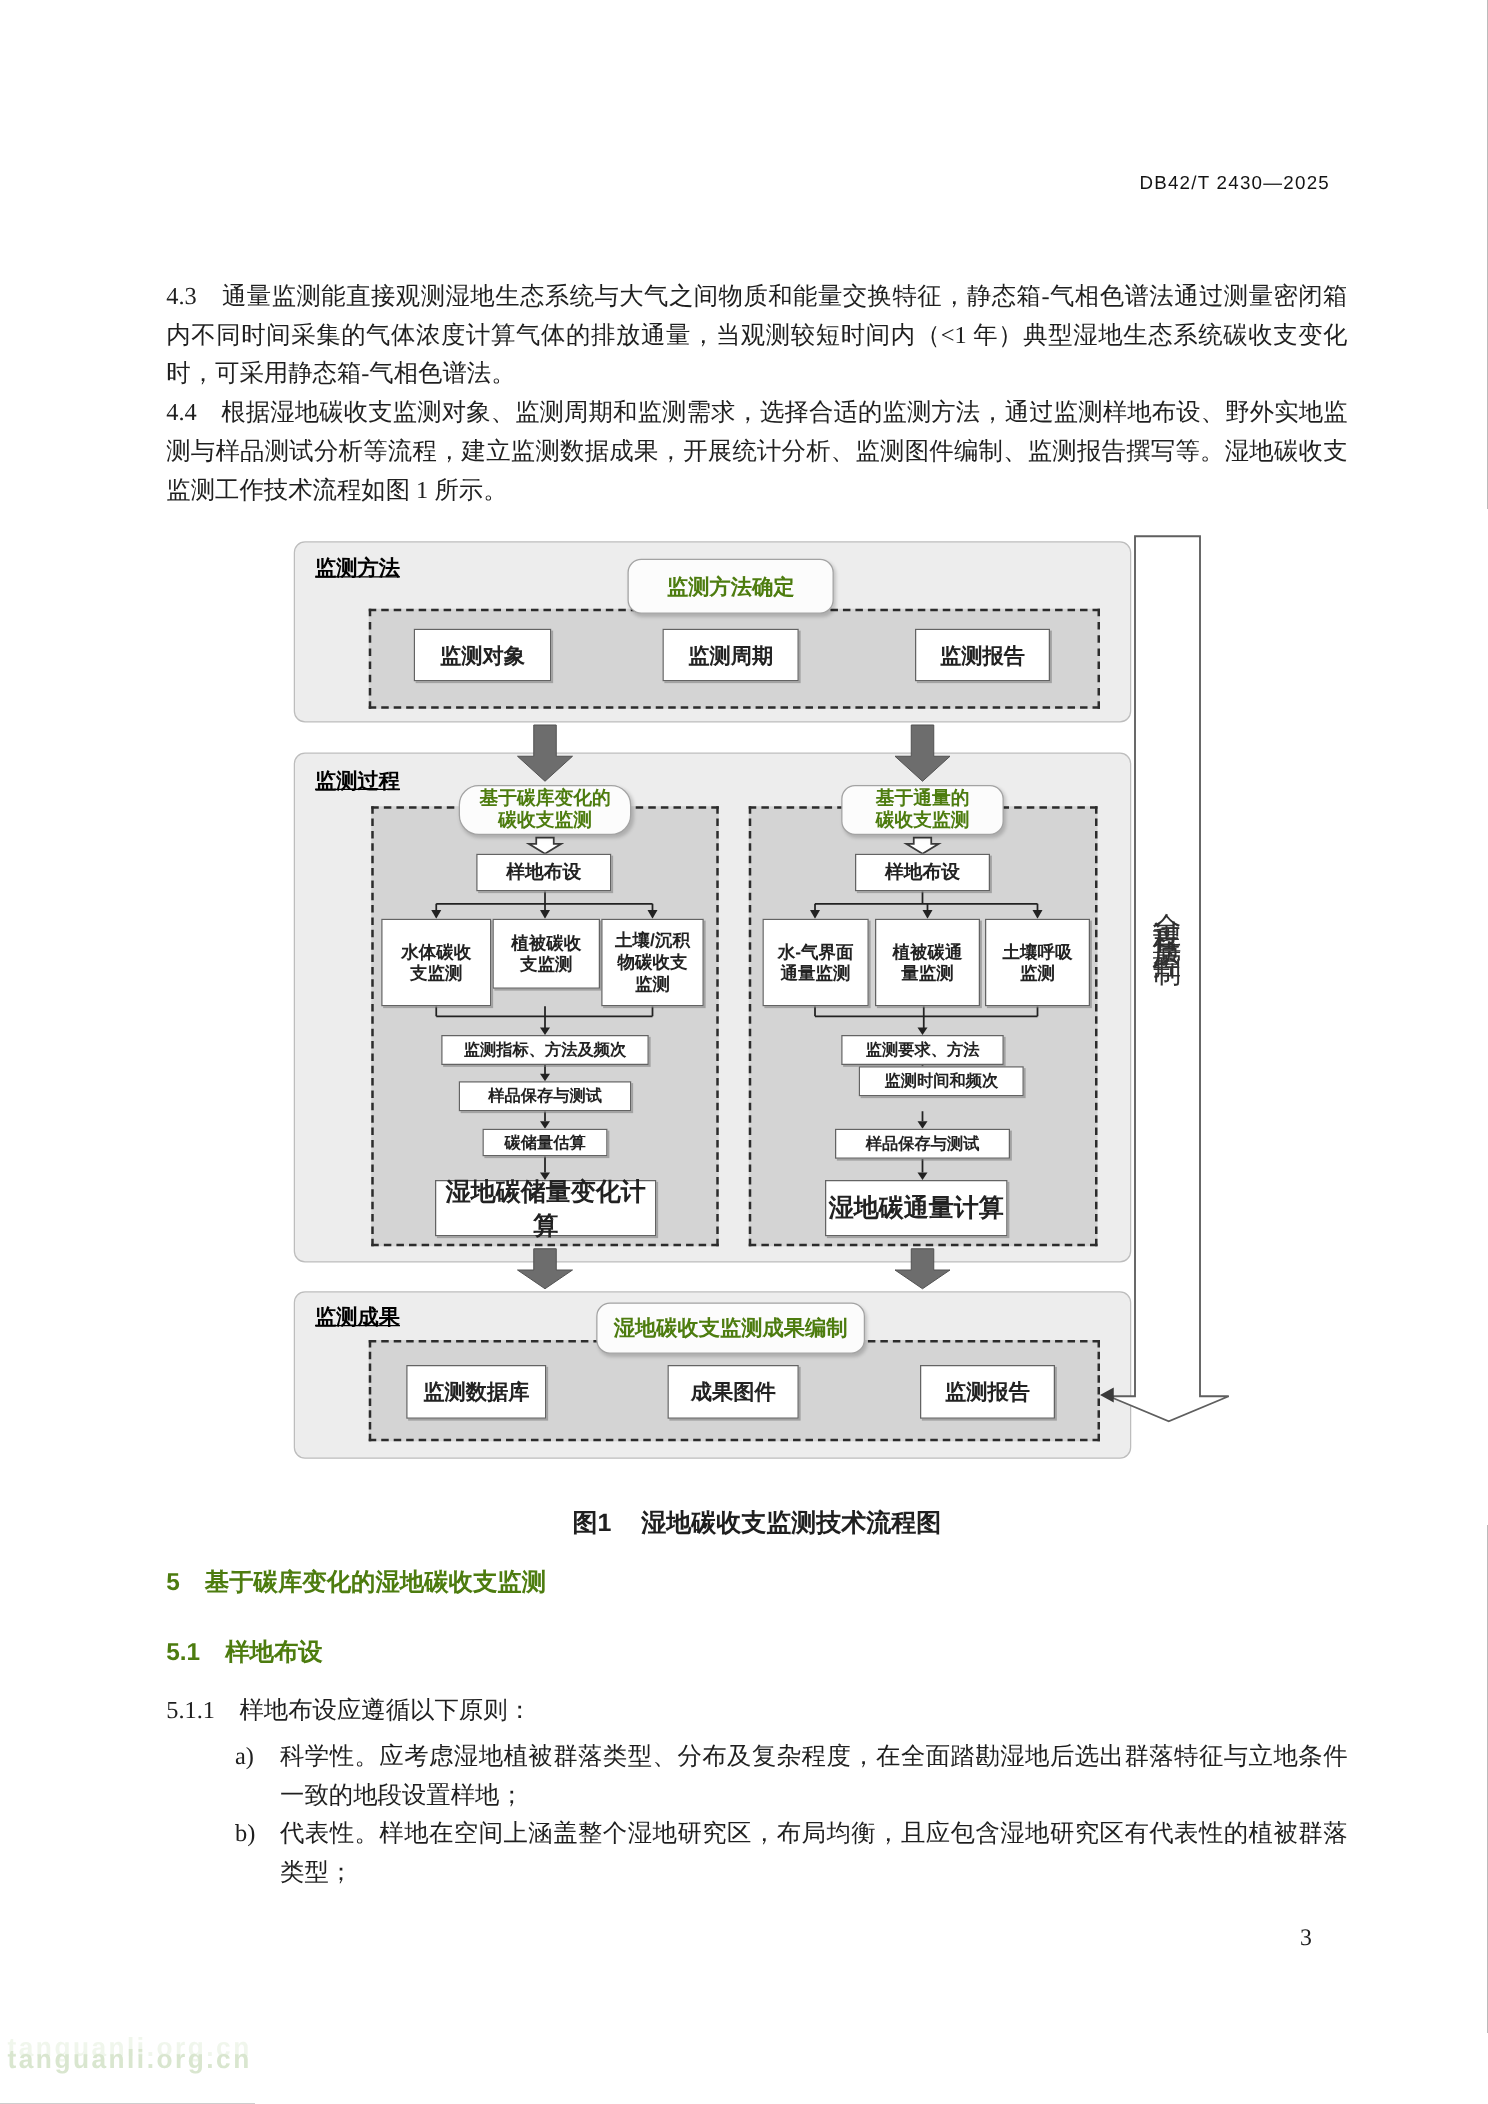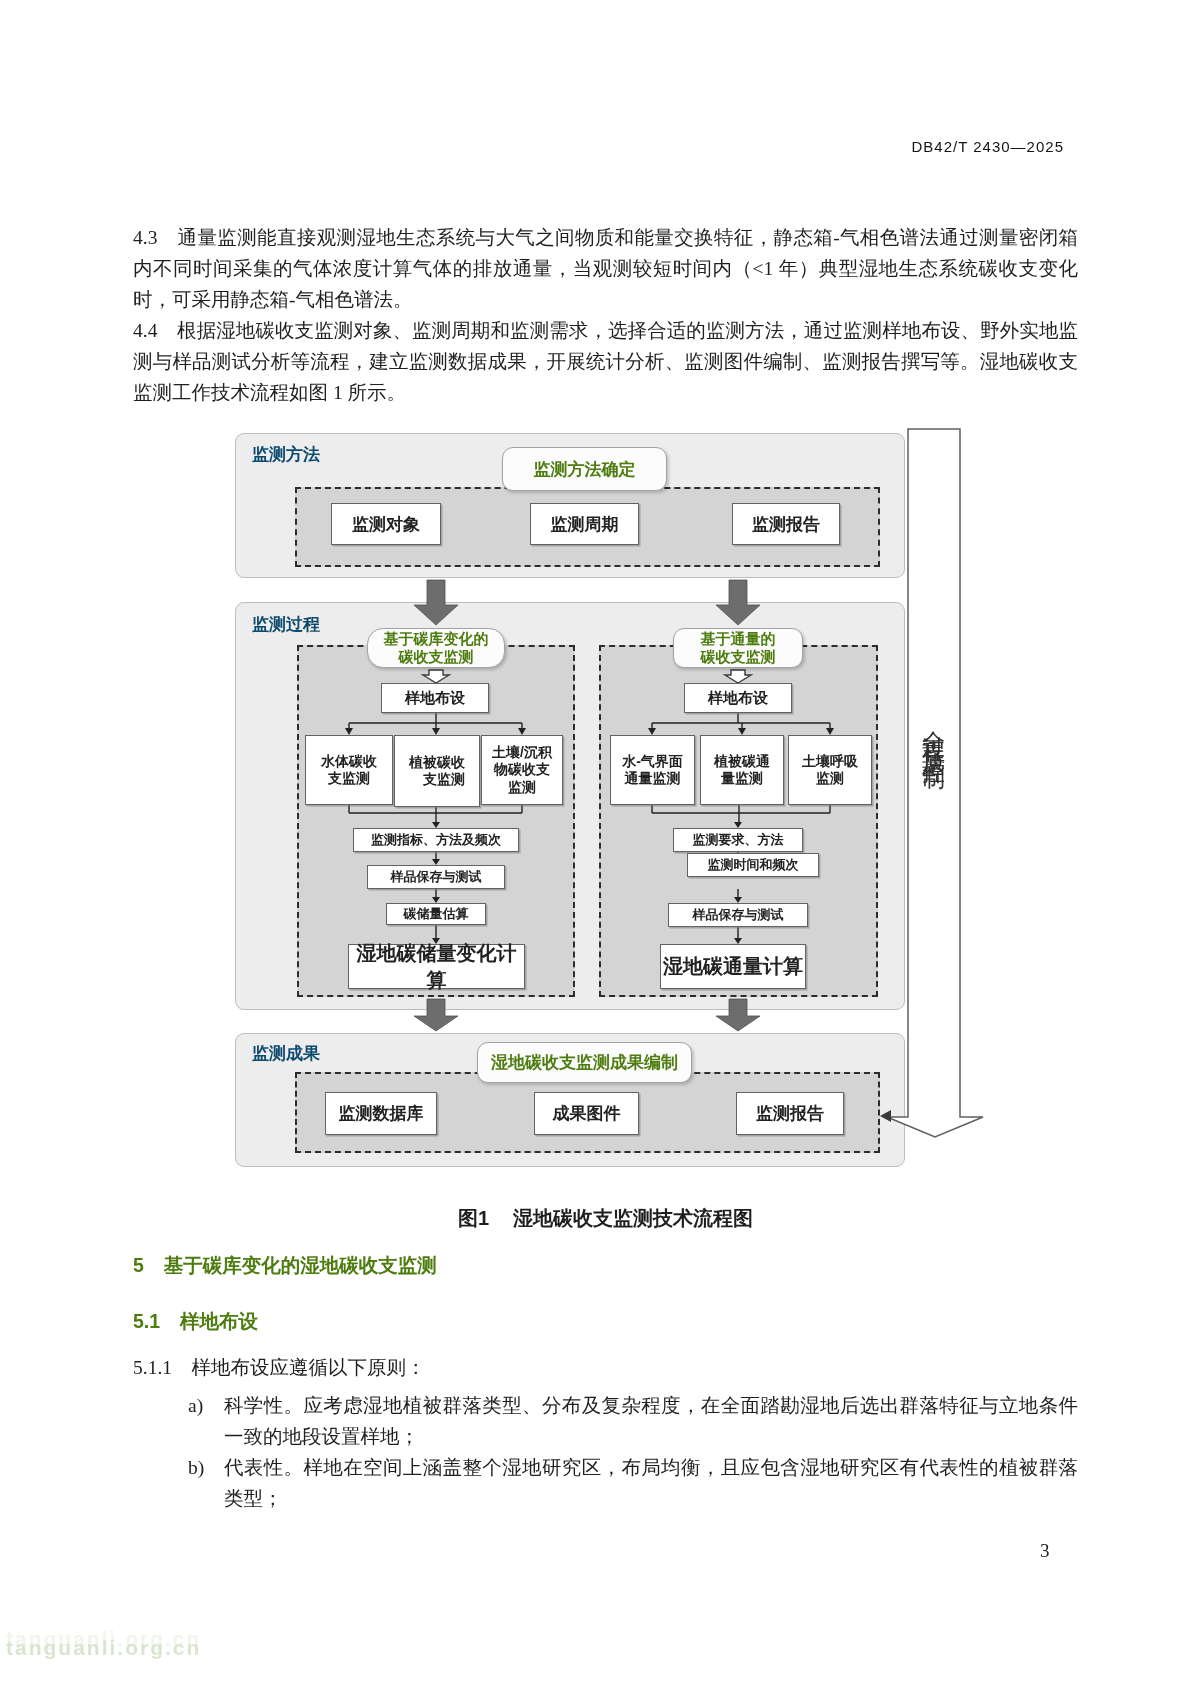--- a/index.html
+++ b/index.html
@@ -19,21 +19,21 @@
     margin:0;font-size:19.5px;line-height:31px;text-align:justify;
   }
   
   .figwrap{position:absolute;left:222px;top:425px;width:770px;height:748px;}
   .figwrap *{box-sizing:border-box;}
   .panel{
     position:absolute;background:#ededed;border:1px solid #bdbdbd;border-radius:9px;
   }
   .panel-label{
     position:absolute;font-family:"Liberation Sans","DejaVu Sans",sans-serif;
-    font-weight:700;font-size:17px;color:#0c4a6e;white-space:nowrap;
+    font-weight:700;font-size:17px;color:#000000;white-space:nowrap;text-decoration:underline;
   }
   .dashedbox{
     position:absolute;background:#d4d4d4;border:2.5px dashed #2c2c2c;
   }
   .fc-box{
     position:absolute;background:#ffffff;border:1.6px solid #636363;
     display:flex;align-items:center;justify-content:center;text-align:center;
     font-family:"Liberation Sans","DejaVu Sans",sans-serif;font-weight:700;color:#222;
     white-space:pre-line;box-shadow:1.5px 1.5px 0 rgba(120,120,120,.55);
   }
@@ -159,21 +159,21 @@
     <div class="fc-round fs17" style="left:280px;top:22px;width:165px;height:44px;">监测方法确定</div>
     <div class="fc-box fs17" style="left:109px;top:78px;width:110px;height:42px;">监测对象</div>
     <div class="fc-box fs17" style="left:308px;top:78px;width:109px;height:42px;">监测周期</div>
     <div class="fc-box fs17" style="left:510px;top:78px;width:108px;height:42px;">监测报告</div>
 
     <div class="fc-round fs15" style="left:145px;top:203px;width:138px;height:40px;border-radius:16px;">基于碳库变化的
 碳收支监测</div>
     <div class="fc-box fs15" style="left:159px;top:258px;width:108px;height:30px;">样地布设</div>
     <div class="fc-box fs14" style="left:83px;top:310px;width:88px;height:70px;">水体碳收
 支监测</div>
-    <div class="fc-box fs14" style="left:172px;top:310px;width:86px;height:72px;text-align:right;">植被碳收
+    <div class="fc-box fs14" style="left:172px;top:310px;width:86px;height:56px;">植被碳收
 支监测</div>
     <div class="fc-box fs14" style="left:259px;top:310px;width:82px;height:70px;">土壤/沉积
 物碳收支
 监测</div>
     <div class="fc-box fs13" style="left:131px;top:403px;width:166px;height:24px;">监测指标、方法及频次</div>
     <div class="fc-box fs13" style="left:145px;top:440px;width:138px;height:24px;">样品保存与测试</div>
     <div class="fc-box fs13" style="left:164px;top:478px;width:100px;height:22px;">碳储量估算</div>
     <div class="fc-box fs19" style="left:126px;top:519px;width:177px;height:45px;">湿地碳储量变化计算</div>
 
     <div class="fc-round fs15" style="left:451px;top:203px;width:130px;height:40px;">基于通量的

